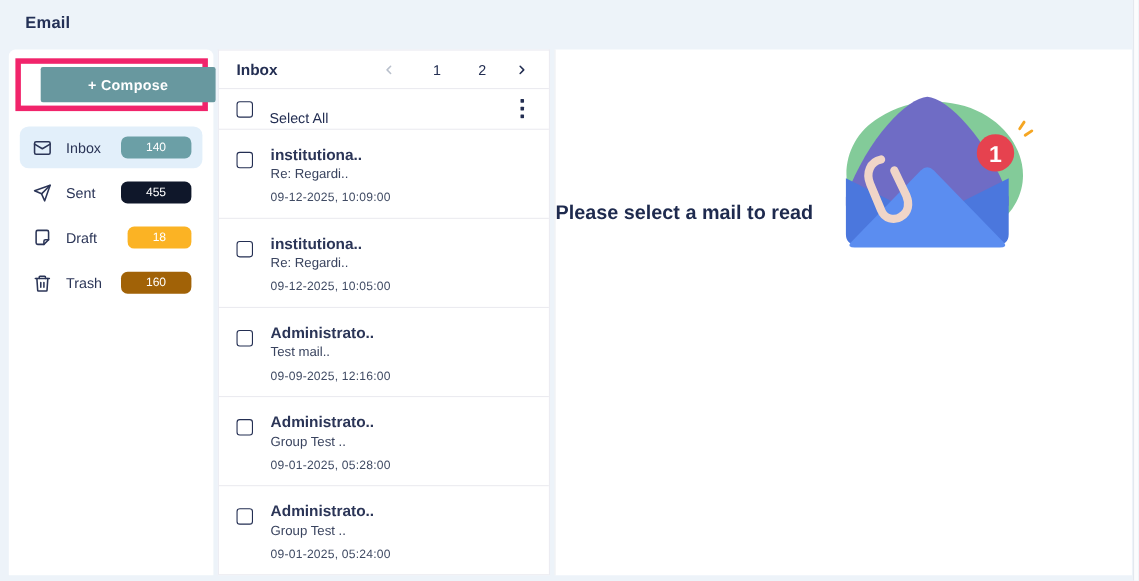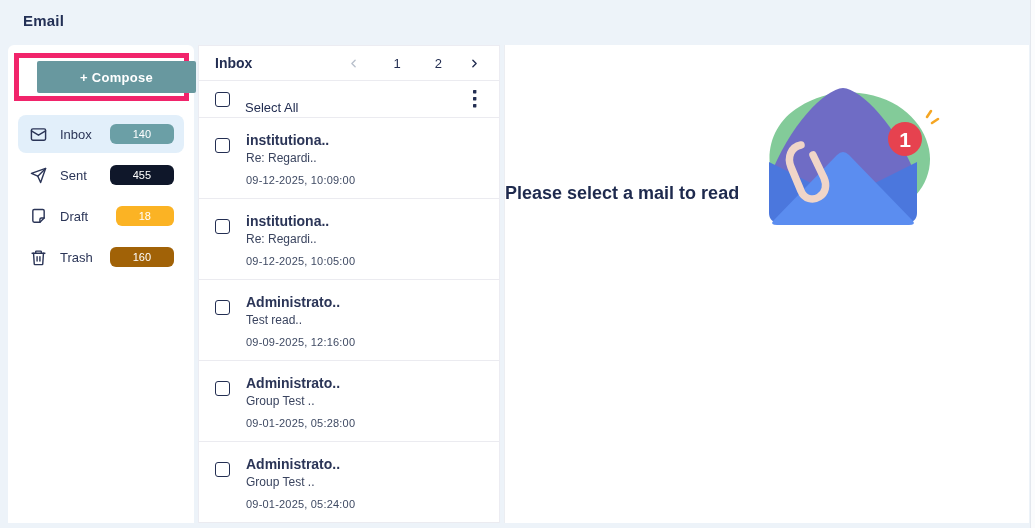--- a/index.html
+++ b/index.html
@@ -190,21 +190,21 @@
           <div class="email-sender">institutiona..</div>
           <div class="email-subject">Re: Regardi..</div>
           <div class="email-date">09-12-2025, 10:05:00</div>
         </div>
       </div>
 
       <div class="email-item">
         <div class="checkbox"></div>
         <div class="email-body">
           <div class="email-sender">Administrato..</div>
-          <div class="email-subject">Test read..</div>
+          <div class="email-subject">Test mail..</div>
           <div class="email-date">09-09-2025, 12:16:00</div>
         </div>
       </div>
 
       <div class="email-item">
         <div class="checkbox"></div>
         <div class="email-body">
           <div class="email-sender">Administrato..</div>
           <div class="email-subject">Group Test ..</div>
           <div class="email-date">09-01-2025, 05:28:00</div>

